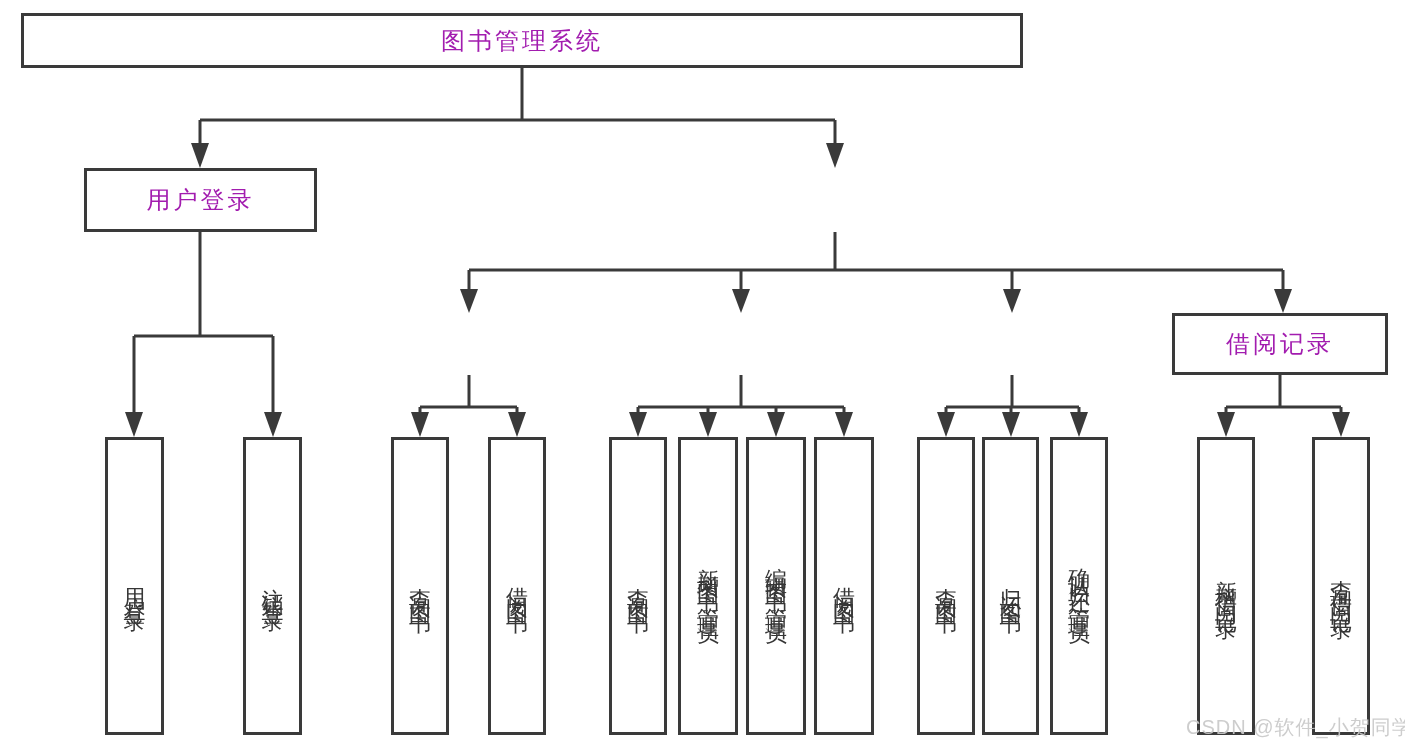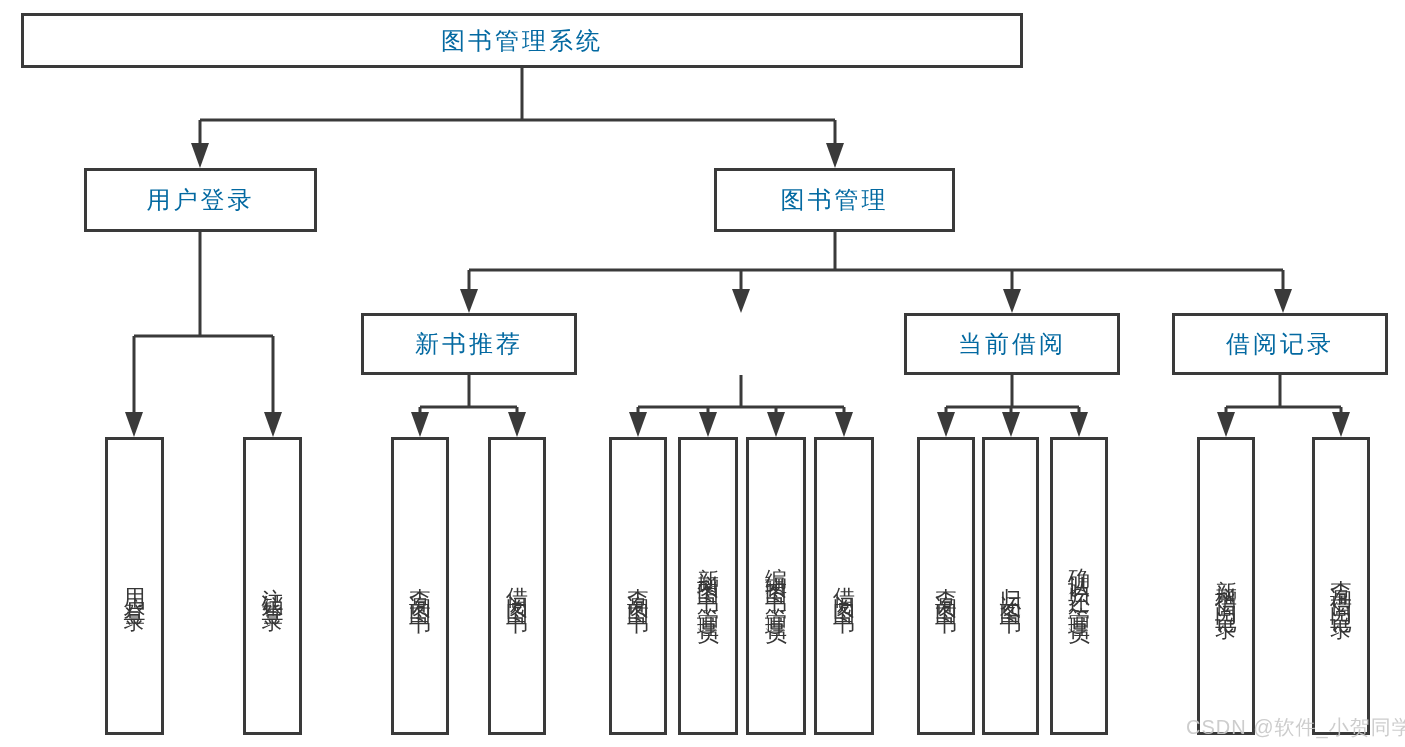--- a/index.html
+++ b/index.html
@@ -4,21 +4,21 @@
 <style>
   html,body{margin:0;padding:0;background:#ffffff;}
   .stage{
     position:relative;width:1405px;height:747px;background:#ffffff;overflow:hidden;
     font-family:"Liberation Sans","DejaVu Sans",sans-serif;color:#343434;
   }
   .wires{position:absolute;left:0;top:0;width:1405px;height:747px;}
   .node{
     position:absolute;box-sizing:border-box;border:3px solid #3a3a3a;background:#ffffff;
     display:flex;align-items:center;justify-content:center;
-    font-size:24px;letter-spacing:3px;color:#0369a1;z-index:2;
+    font-size:24px;letter-spacing:3px;color:#a21caf;z-index:2;
   }
   .node span{white-space:nowrap;}
   .leaf{
     position:absolute;box-sizing:border-box;border:3px solid #3a3a3a;background:#ffffff;
     top:437px;height:298px;z-index:2;
     display:flex;align-items:center;justify-content:center;
   }
   .leaf .vtext{
     writing-mode:vertical-lr;text-orientation:mixed;
     font-size:22px;letter-spacing:8px;color:#363636;line-height:1;
@@ -75,30 +75,21 @@
     </g>
   </svg>
 
   <div class="node" style="left:21px;top:13px;width:1002px;height:55px">
     <span>图书管理系统</span>
   </div>
 
   <div class="node" style="left:84px;top:168px;width:233px;height:64px">
     <span>用户登录</span>
   </div>
-  <div class="node" style="left:714px;top:168px;width:241px;height:64px">
-    <span>图书管理</span>
-  </div>
 
-  <div class="node" style="left:361px;top:313px;width:216px;height:62px">
-    <span>新书推荐</span>
-  </div>
-  <div class="node" style="left:904px;top:313px;width:216px;height:62px">
-    <span>当前借阅</span>
-  </div>
   <div class="node" style="left:1172px;top:313px;width:216px;height:62px">
     <span>借阅记录</span>
   </div>
 
   <div class="leaf" style="left:105px;width:59px">
     <span class="vtext">用户登录</span>
   </div>
   <div class="leaf" style="left:243px;width:59px">
     <span class="vtext">注销登录</span>
   </div>

